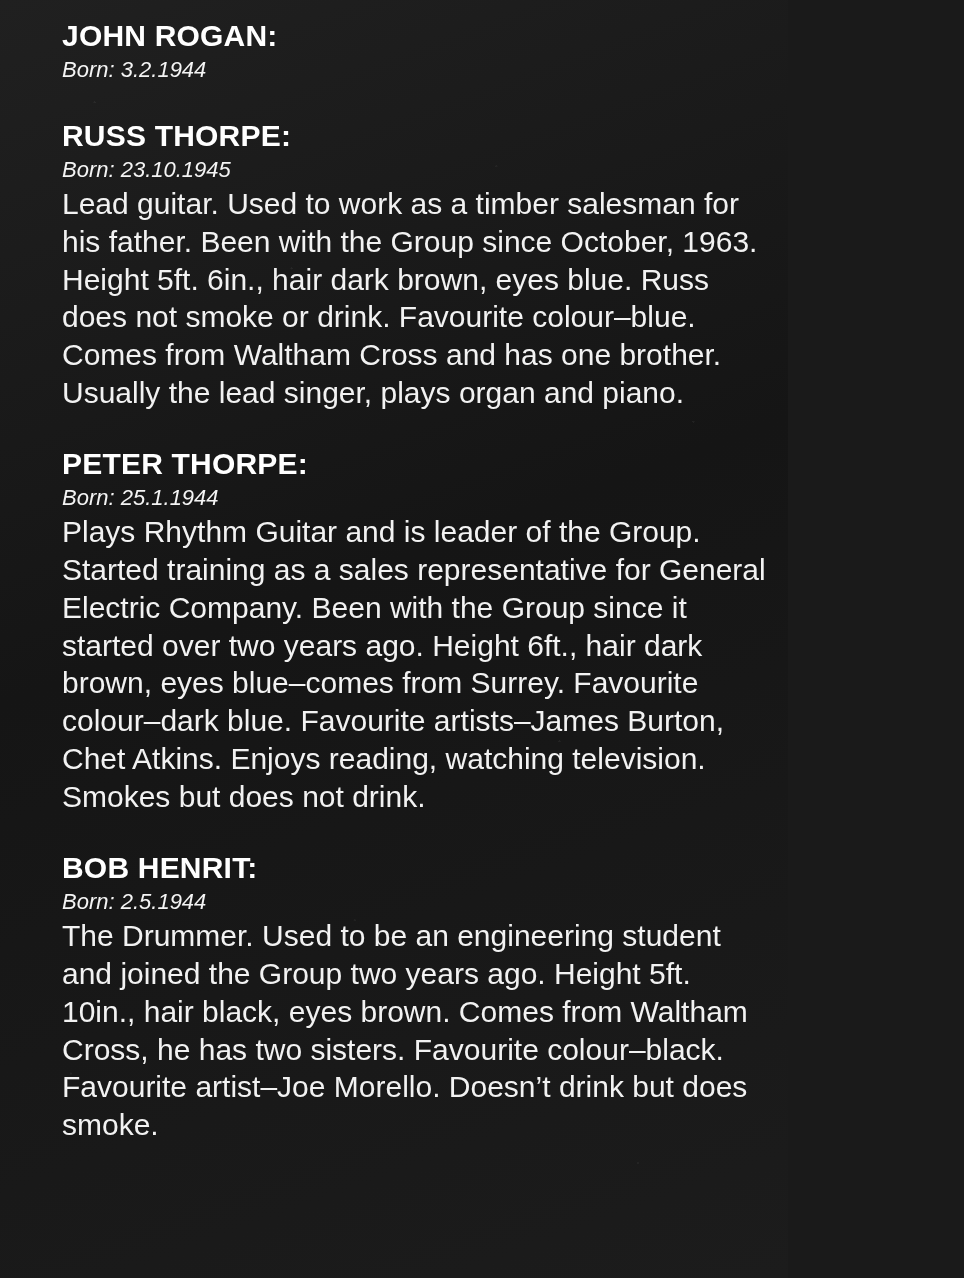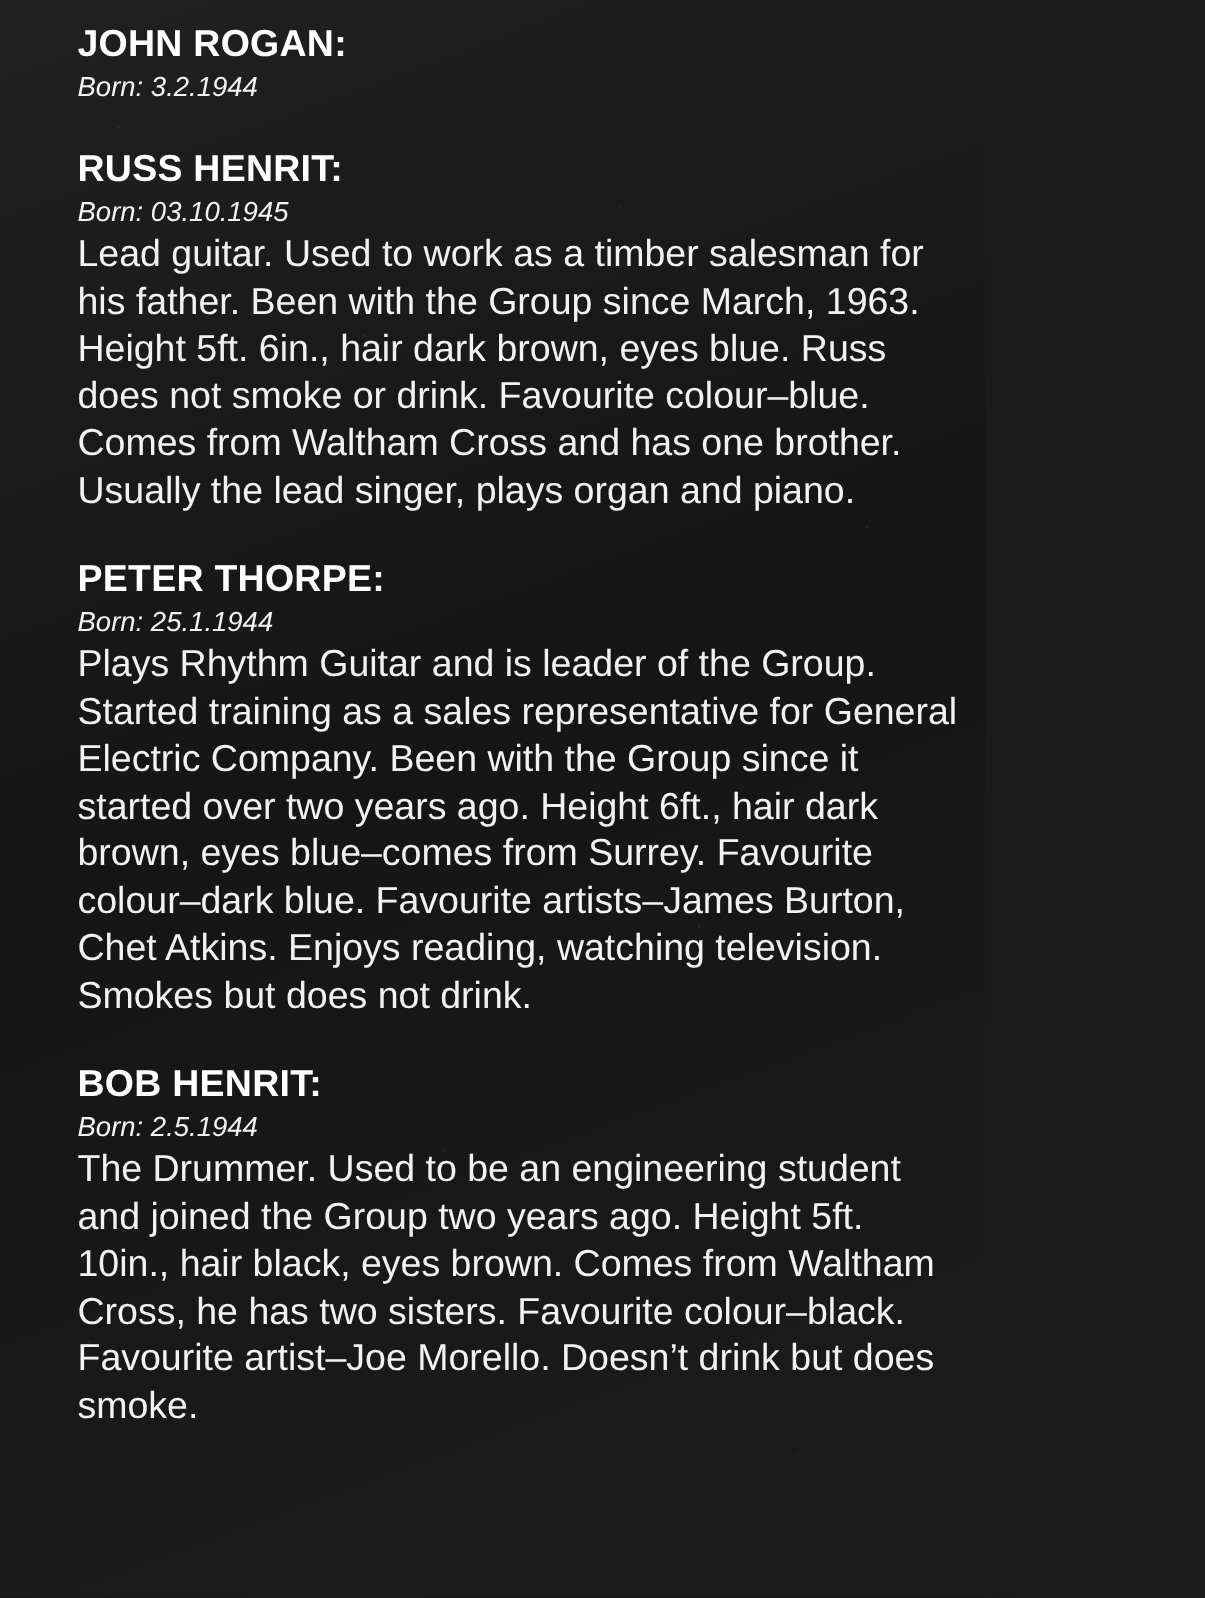--- a/index.html
+++ b/index.html
@@ -67,23 +67,23 @@
 <body>
 
 <div id="page">
 
   <div class="bio">
     <p class="bio-name">JOHN ROGAN:</p>
     <p class="bio-born">Born: 3.2.1944</p>
   </div>
 
   <div class="bio">
-    <p class="bio-name">RUSS HENRIT:</p>
-    <p class="bio-born">Born: 03.10.1945</p>
-    <p class="bio-text">Lead guitar. Used to work as a timber salesman for his father. Been with the Group since March, 1963. Height 5ft. 6in., hair dark brown, eyes blue. Russ does not smoke or drink. Favourite colour–blue. Comes from Waltham Cross and has one brother. Usually the lead singer, plays organ and piano.</p>
+    <p class="bio-name">RUSS THORPE:</p>
+    <p class="bio-born">Born: 23.10.1945</p>
+    <p class="bio-text">Lead guitar. Used to work as a timber salesman for his father. Been with the Group since October, 1963. Height 5ft. 6in., hair dark brown, eyes blue. Russ does not smoke or drink. Favourite colour–blue. Comes from Waltham Cross and has one brother. Usually the lead singer, plays organ and piano.</p>
   </div>
 
   <div class="bio">
     <p class="bio-name">PETER THORPE:</p>
     <p class="bio-born">Born: 25.1.1944</p>
     <p class="bio-text">Plays Rhythm Guitar and is leader of the Group. Started training as a sales representative for General Electric Company. Been with the Group since it started over two years ago. Height 6ft., hair dark brown, eyes blue–comes from Surrey. Favourite colour–dark blue. Favourite artists–James Burton, Chet Atkins. Enjoys reading, watching television. Smokes but does not drink.</p>
   </div>
 
   <div class="bio">
     <p class="bio-name">BOB HENRIT:</p>

